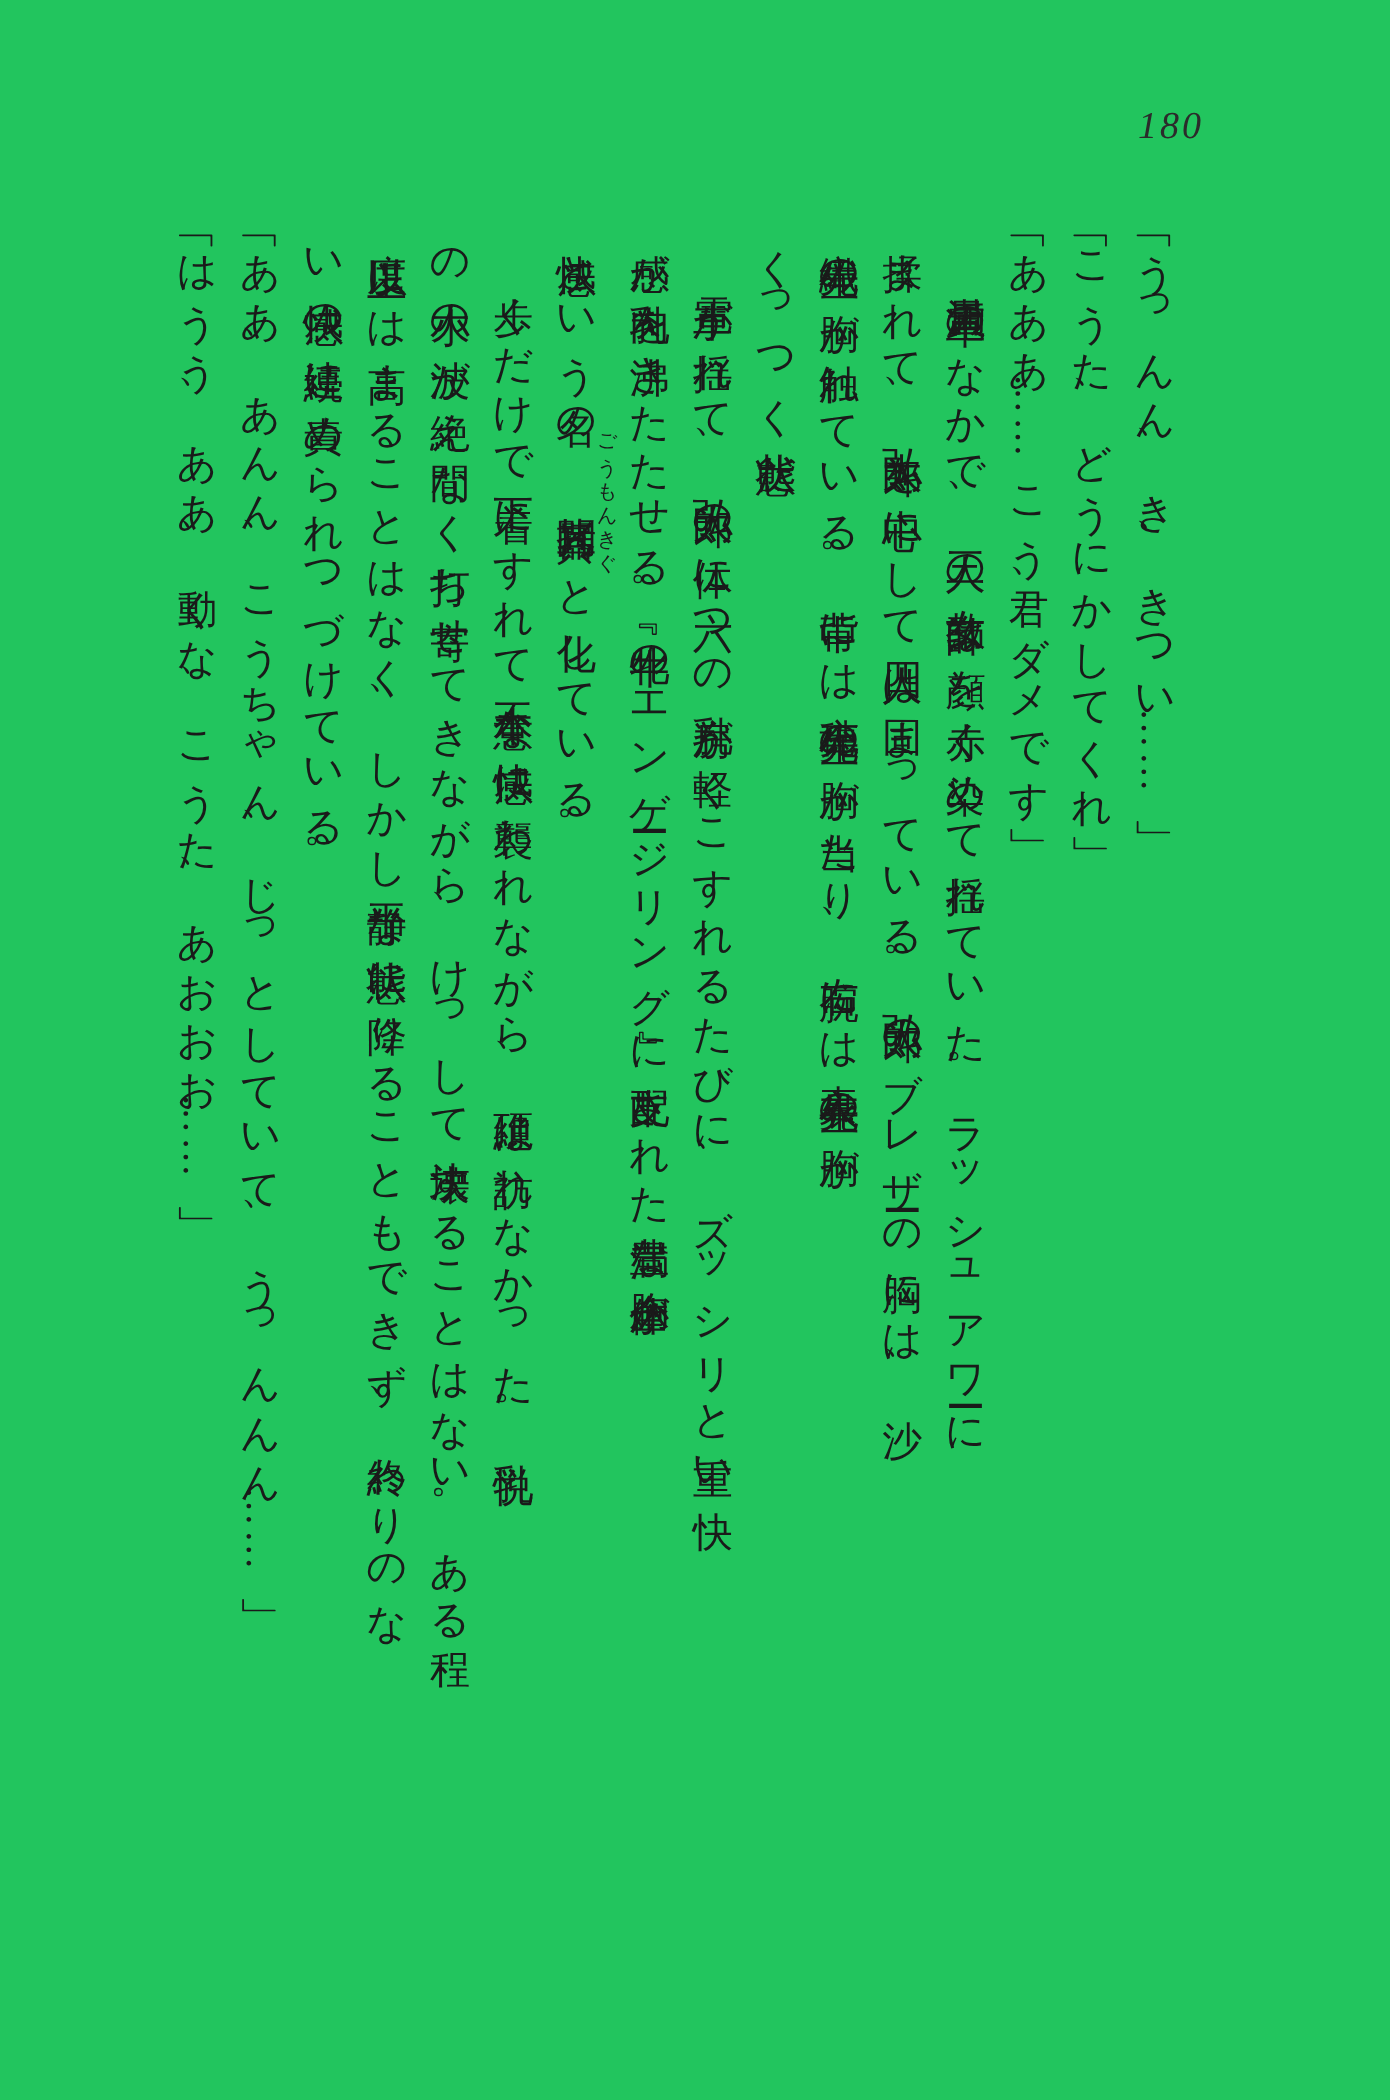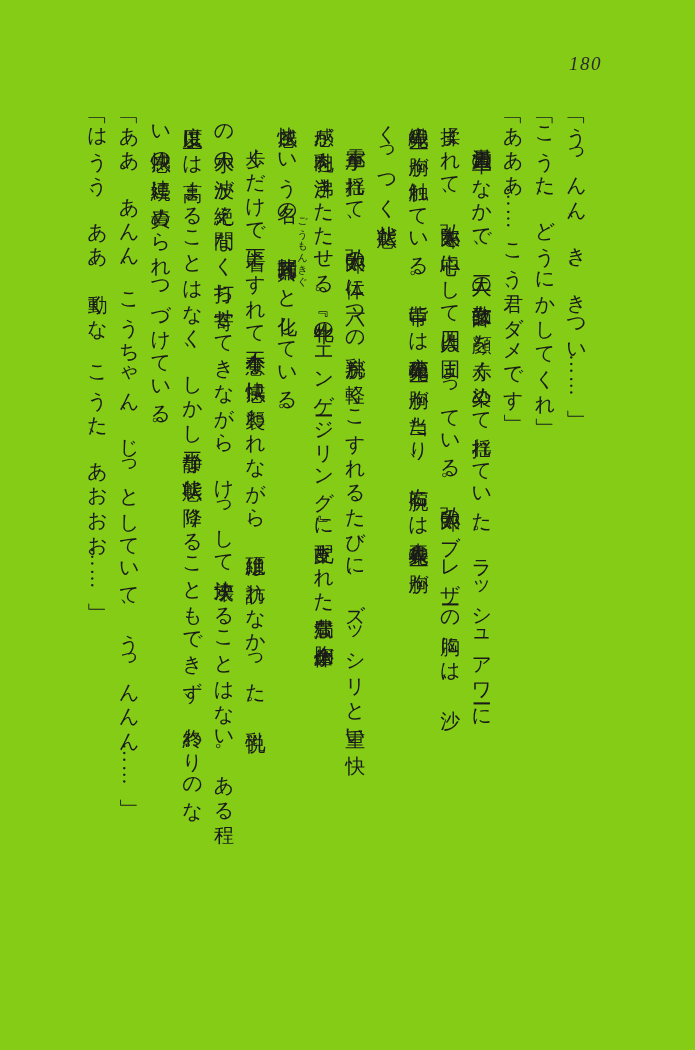--- a/index.html
+++ b/index.html
@@ -4,21 +4,21 @@
 <style>
   html, body {
     margin: 0;
     padding: 0;
     background: #ffffff;
   }
   .book-page {
     position: relative;
     width: 695px;
     height: 1050px;
-    background: #84cc16;
+    background: #22c55e;
     overflow: hidden;
     font-family: "Liberation Serif", serif;
   }
   .page-number {
     position: absolute;
     top: 53px;
     right: 93px;
     font-family: "Liberation Serif", serif;
     font-style: italic;
     font-size: 19px;

